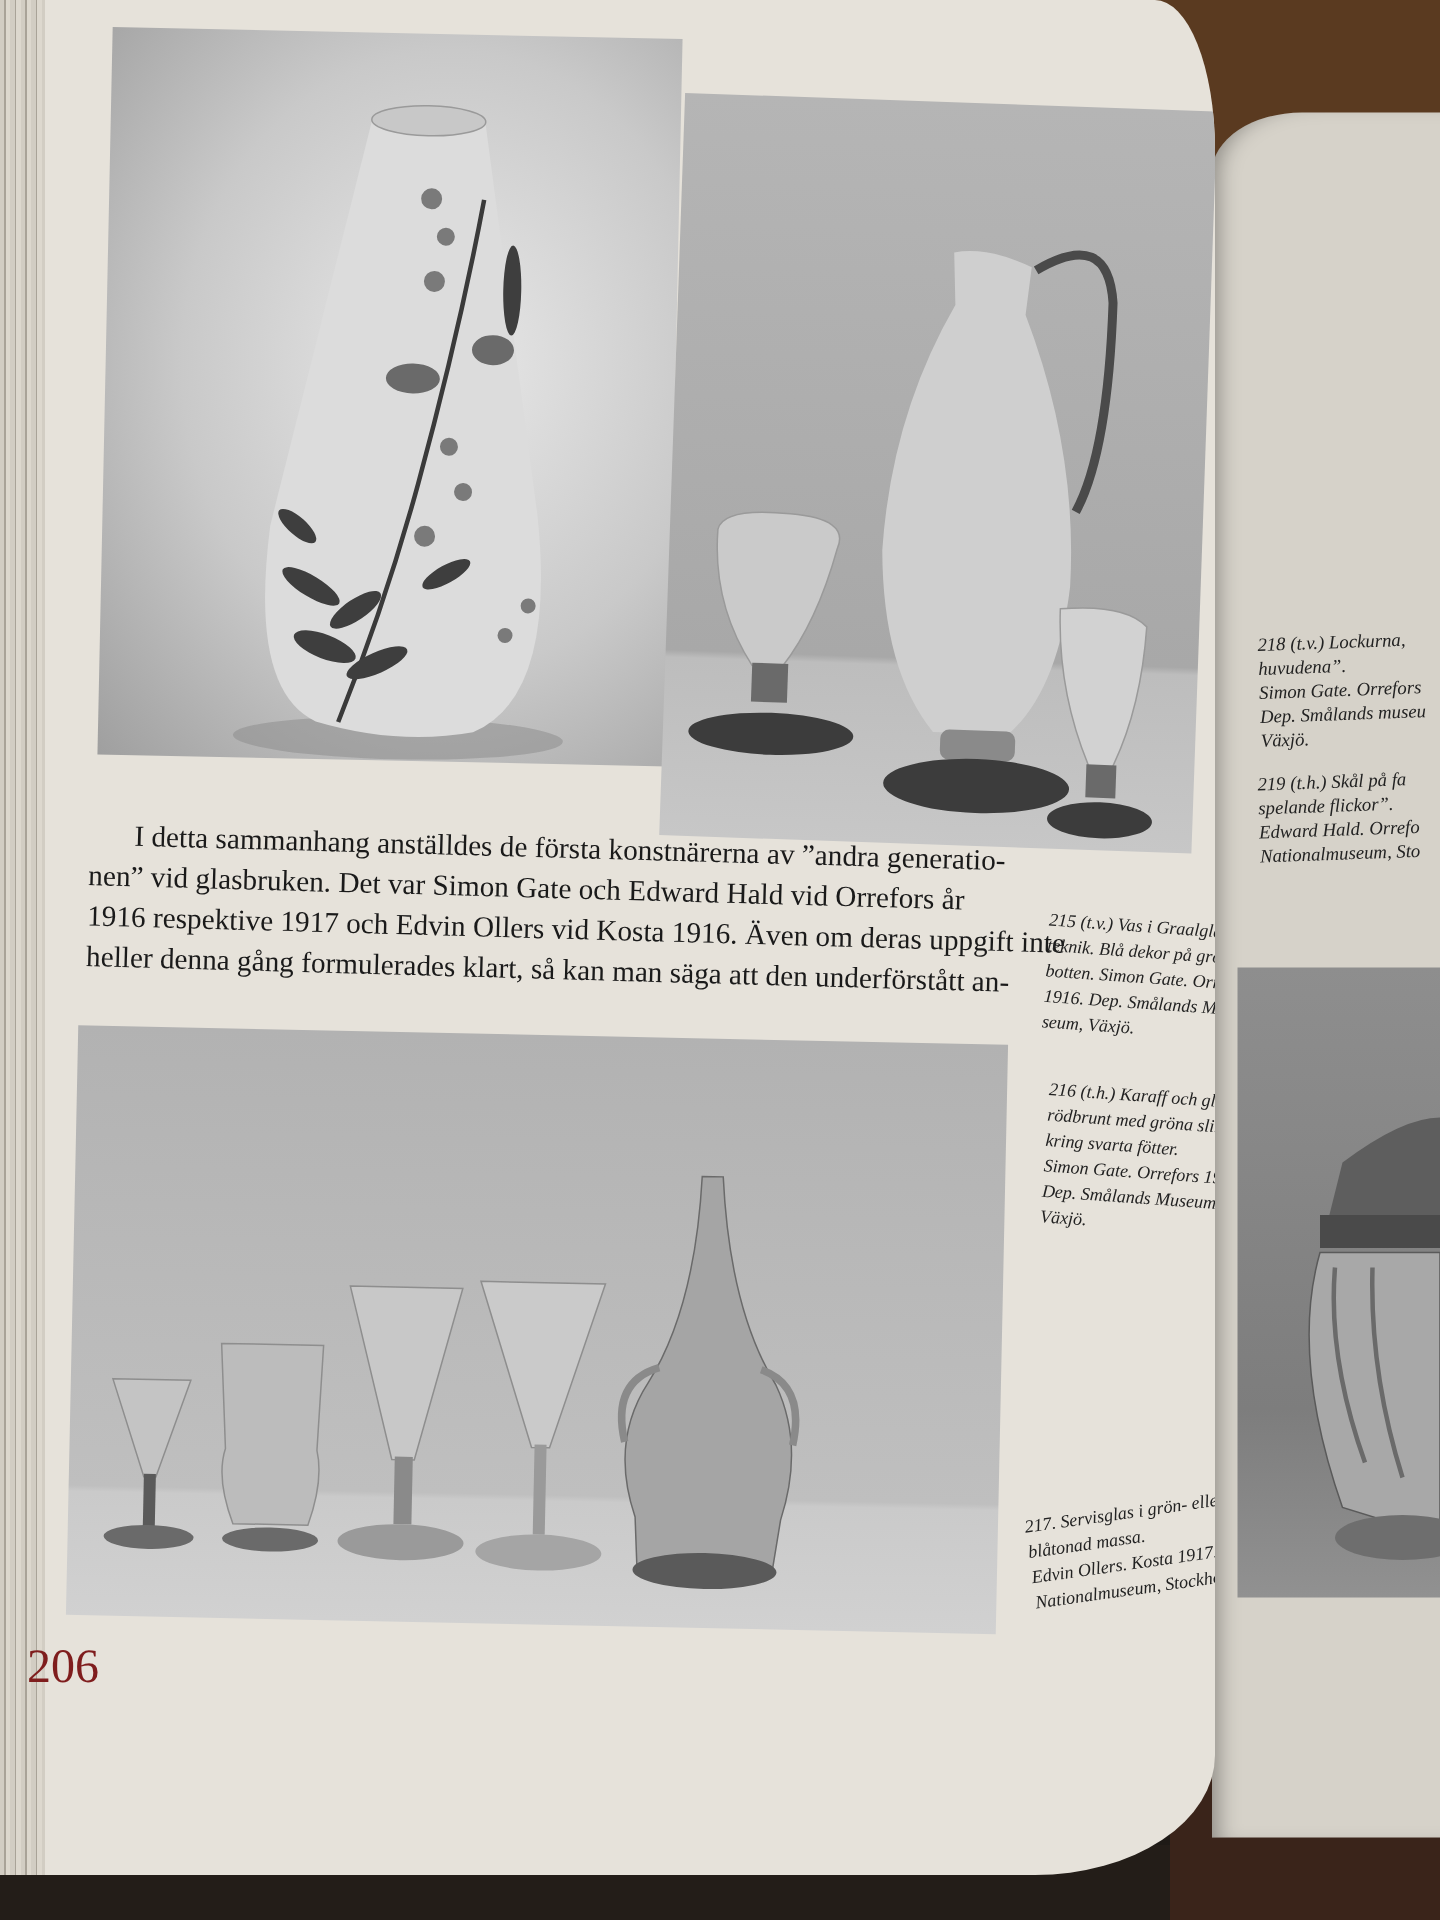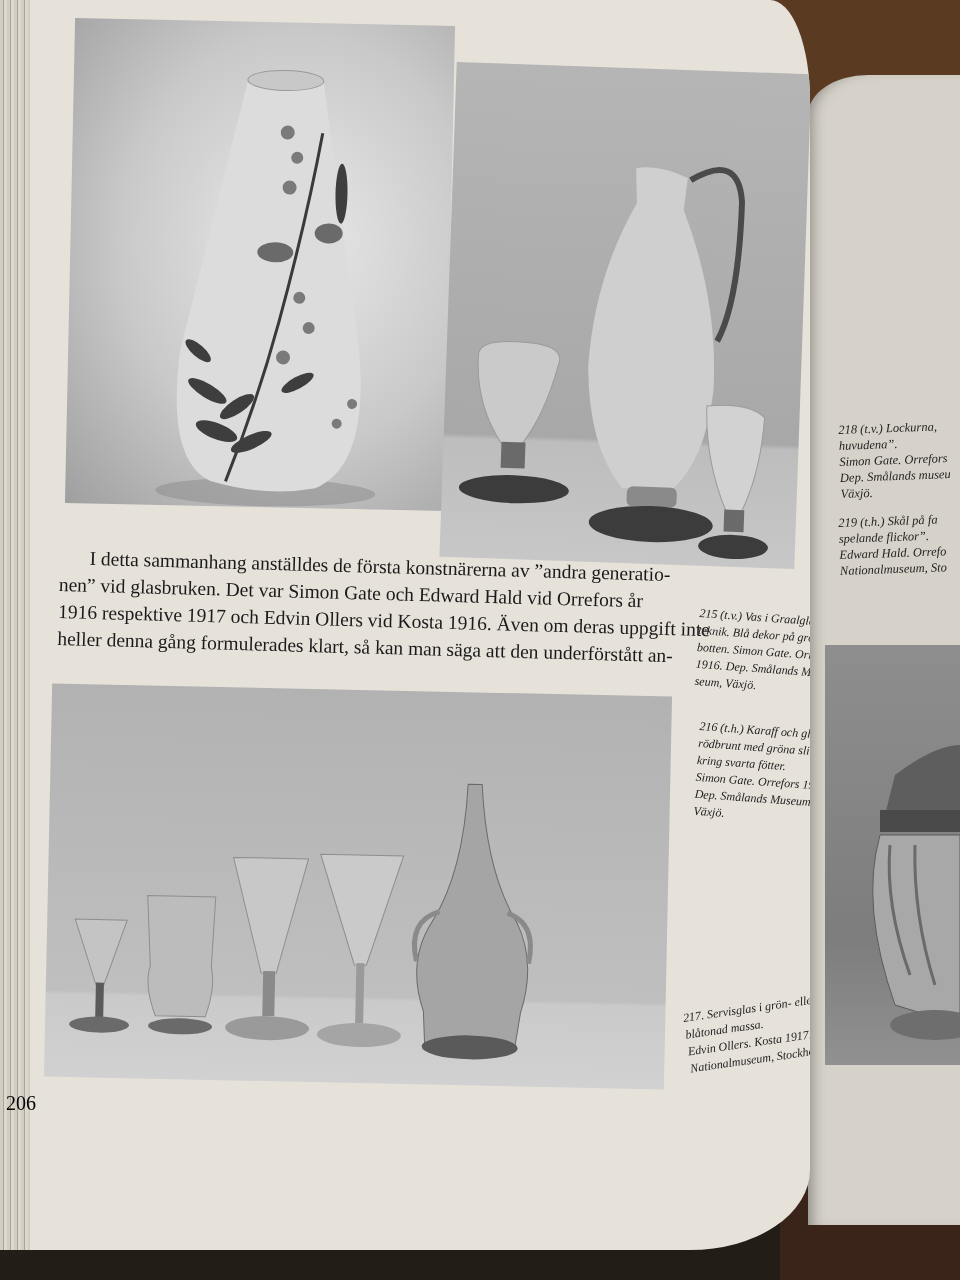--- a/index.html
+++ b/index.html
@@ -64,21 +64,21 @@
     transform:rotate(4deg); transform-origin:left top;
   }
   .caption .line { display:block; white-space:nowrap; }
   .cap-215 { left:700px; top:605px; }
   .cap-216 { left:700px; top:718px; }
   .cap-217 { left:682px; top:1010px; transform:rotate(-8deg); }
   .cap-218 { left:838px; top:422px; font-size:12.5px; line-height:16px; transform:rotate(-2deg); }
   .cap-219 { left:838px; top:515px; font-size:12.5px; line-height:16px; transform:rotate(-2deg); }
 
   .page-number {
-    position:absolute; left:6px; top:1092px; font-size:20px; color:#000000;
+    position:absolute; left:18px; top:1092px; font-size:32px; color:#7f1d1d;
   }
   svg { display:block; }
 </style>
 </head>
 <body>
 
 <div class="wood-top"></div>
 <div class="wood-bottom"></div>
 <div class="wood-corner"></div>
 

